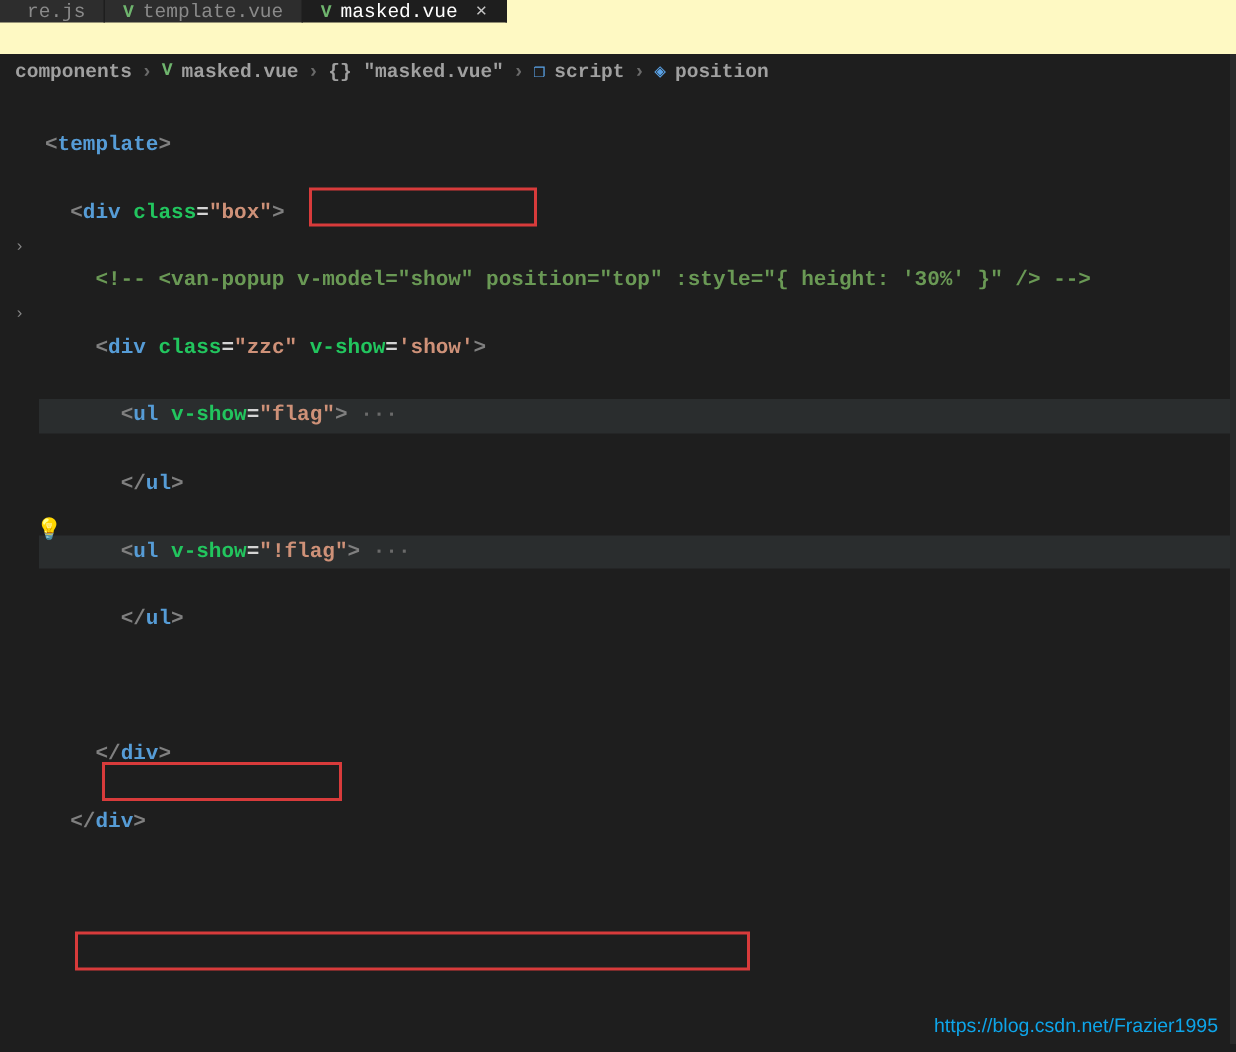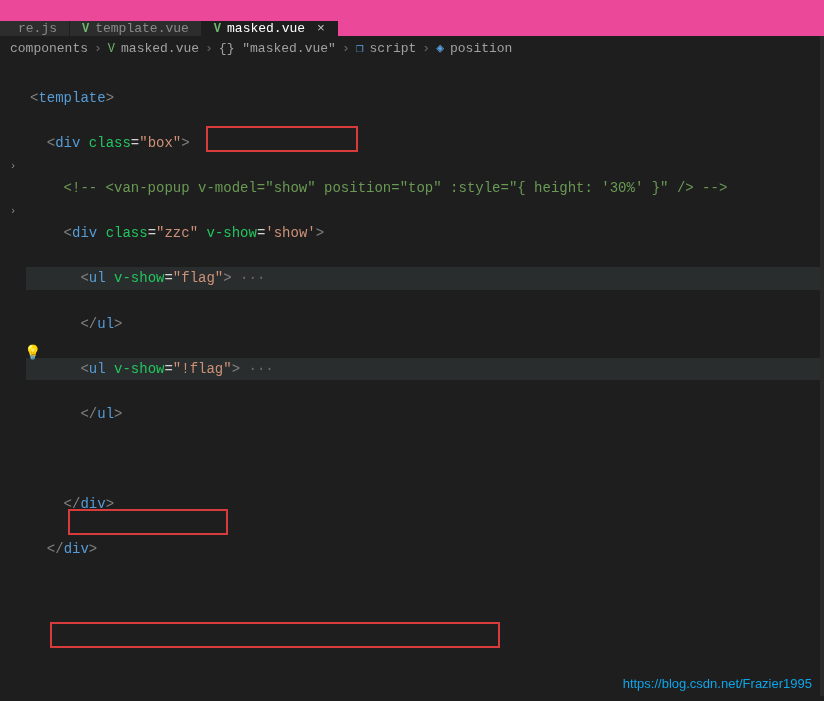--- a/index.html
+++ b/index.html
@@ -8,48 +8,49 @@
     color: #d4d4d4;
     font-family: 'Consolas', 'Courier New', monospace;
     font-size: 14px;
     width: 824px;
     height: 701px;
     overflow: hidden;
     position: relative;
   }
   .tabs {
     display: flex;
-    background: #ec4899;
+    background: #fef9c3;
     height: 36px;
-    align-items: flex-end;
+    align-items: flex-start;
   }
   .tab {
     display: flex;
     align-items: center;
     padding: 0 12px;
     color: #8a8a8a;
     background: #2d2d2d;
     border-right: 1px solid #1e1e1e;
     gap: 6px;
     font-size: 13px;
   }
   .tab.active {
     background: #1e1e1e;
     color: #ffffff;
   }
   .tab .v-icon { color: #6fb56e; font-weight: bold; font-size: 12px; }
   .tab .close { margin-left: 6px; color: #c5c5c5; }
   .breadcrumbs {
     display: flex;
-    align-items: flex-end;
+    align-items: flex-start;
     padding: 4px 10px;
     font-size: 13px;
     color: #a0a0a0;
     background: #1e1e1e;
     gap: 6px;
+    font-weight: bold;
   }
   .breadcrumbs .sep { color: #6a6a6a; }
   .breadcrumbs .v-icon { color: #6fb56e; font-size:12px; }
   .breadcrumbs .cube-icon { color: #5aa3e8; }
   .breadcrumbs .tag-icon { color: #5aa3e8; }
   .editor-area {
     display: flex;
     height: calc(100% - 64px);
   }
   .gutter {
@@ -65,21 +66,21 @@
     color:#858585;
     font-size:11px;
   }
   .code {
     flex: 1;
     padding: 4px 0 0 0;
     line-height: 22.6px;
     white-space: pre;
     position: relative;
   }
-  .line { height: 22.6px; padding-left: 4px; position: relative; }
+  .line { height: 22.6px; padding-left: 4px; position: relative; font-weight: bold; }
   .line.hl { background: #2a2d2e; }
   .t-gray  { color: #808080; }
   .t-blue  { color: #569cd6; }
   .t-attr  { color: #22c55e; }
   .t-str   { color: #ce9178; }
   .t-green { color: #6a9955; }
   .t-white { color: #d4d4d4; }
   .t-dots  { color: #6a6a6a; }
   .redbox {
     border: 2px solid #d83b3b;

